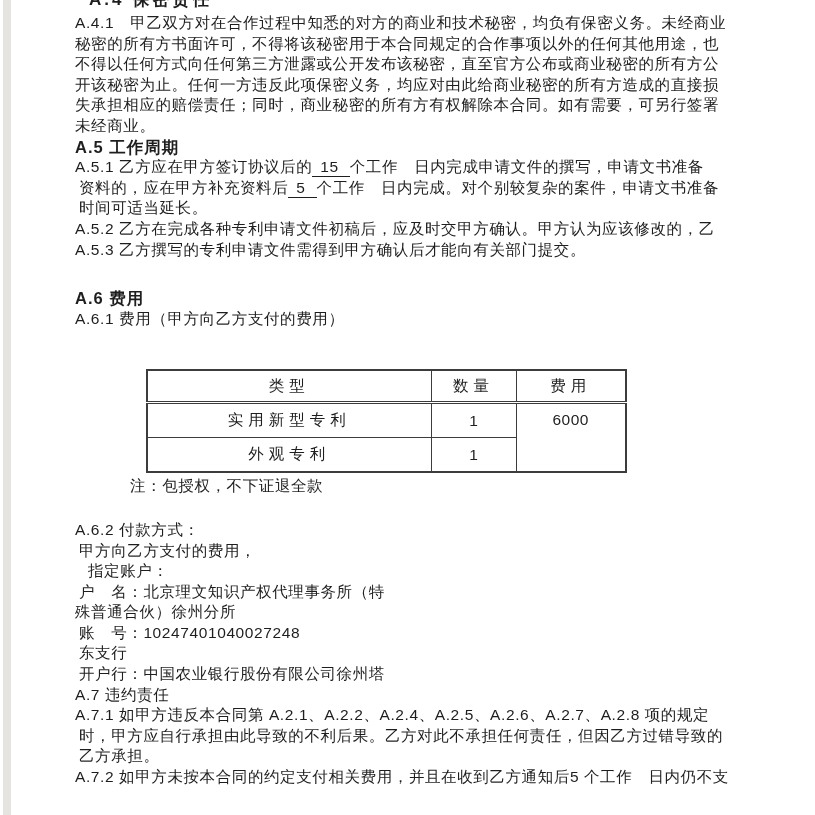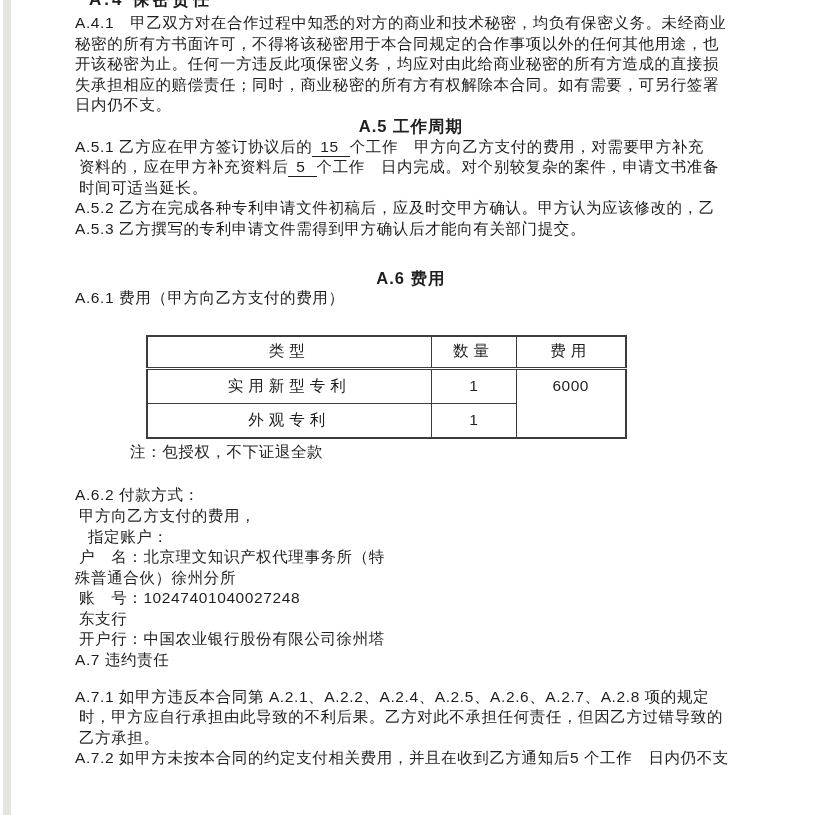--- a/index.html
+++ b/index.html
@@ -6,55 +6,56 @@
   .page {
     position:relative; width:815px; height:815px; background:#ffffff;
     font-family:"Liberation Sans","DejaVu Sans",sans-serif;
     color:#1e1e1e; overflow:hidden;
   }
   .edge { position:absolute; left:3px; top:0; width:8px; height:815px; background:#e6e4e0; }
   .content { position:absolute; left:75px; top:0; width:672px; }
   .cliphead { position:relative; height:13px; overflow:hidden; }
   .cliphead span { position:absolute; top:-12px; left:14px; font-weight:bold; font-size:17px; letter-spacing:3px; white-space:nowrap; }
   .line { font-size:15.5px; line-height:20.6px; letter-spacing:0.6px; white-space:nowrap; }
-  .bold { font-weight:bold; font-size:16.5px; letter-spacing:1px;text-align:center; }
+  .bold { font-weight:bold; font-size:16.5px; letter-spacing:1px; }
   .ind1 { padding-left:4px; }
   .ind2 { padding-left:13px; }
   .note { padding-left:55px; }
   .mt20 { margin-top:28px; }
   .mt8 { margin-top:23px; }
-  .mt4 { margin-top:16px; }
+  .mt4 { margin-top:0; }
   .u { border-bottom:1.2px solid #1e1e1e; padding:0 11px 1px 8px; }
-  table.fee { border-collapse:collapse; margin:26px 0 3px 71px; table-layout:fixed; border:2px solid #3c3c3c; }
+  table.fee { border-collapse:collapse; margin:40px 0 3px 71px; table-layout:fixed; border:2px solid #3c3c3c; }
   .fee th, .fee td { border:1px solid #3c3c3c; font-weight:normal; font-size:15.5px; text-align:center; padding:0; }
   .fee th { height:30px; letter-spacing:5px; border-bottom:3px double #3c3c3c; }
   .fee td { height:33px; letter-spacing:5px; }
   .fee td.qty { letter-spacing:0; }
   .fee td.fee-merged { vertical-align:top; padding-top:7px; letter-spacing:0.5px; }
 </style>
 </head>
 <body>
 
 <div class="page">
   <div class="edge"></div>
   <div class="content">
 
     <div class="cliphead">
       <span>A.4 保密责任</span>
     </div>
 
     <div class="line">A.4.1　甲乙双方对在合作过程中知悉的对方的商业和技术秘密，均负有保密义务。未经商业</div>
     <div class="line">秘密的所有方书面许可，不得将该秘密用于本合同规定的合作事项以外的任何其他用途，也</div>
+    <div class="line">不得以任何方式向任何第三方泄露或公开发布该秘密，直至官方公布或商业秘密的所有方公</div>
     <div class="line">开该秘密为止。任何一方违反此项保密义务，均应对由此给商业秘密的所有方造成的直接损</div>
     <div class="line">失承担相应的赔偿责任；同时，商业秘密的所有方有权解除本合同。如有需要，可另行签署</div>
-    <div class="line">日内仍不支。</div>
+    <div class="line">未经商业。</div>
 
     <div class="line bold">A.5 工作周期</div>
 
-    <div class="line"><span>A.5.1 乙方应在甲方签订协议后的</span><span class="u">15</span><span>个工作　甲方向乙方支付的费用，对需要甲方补充</span></div>
+    <div class="line"><span>A.5.1 乙方应在甲方签订协议后的</span><span class="u">15</span><span>个工作　日内完成申请文件的撰写，申请文书准备</span></div>
     <div class="line ind1"><span>资料的，应在甲方补充资料后</span><span class="u">5</span><span>个工作　日内完成。对个别较复杂的案件，申请文书准备</span></div>
     <div class="line ind1">时间可适当延长。</div>
 
     <div class="line">A.5.2 乙方在完成各种专利申请文件初稿后，应及时交甲方确认。甲方认为应该修改的，乙</div>
 
     <div class="line">A.5.3 乙方撰写的专利申请文件需得到甲方确认后才能向有关部门提交。</div>
 
     <div class="line bold mt20">A.6 费用</div>
     <div class="line">A.6.1 费用（甲方向乙方支付的费用）</div>
 

